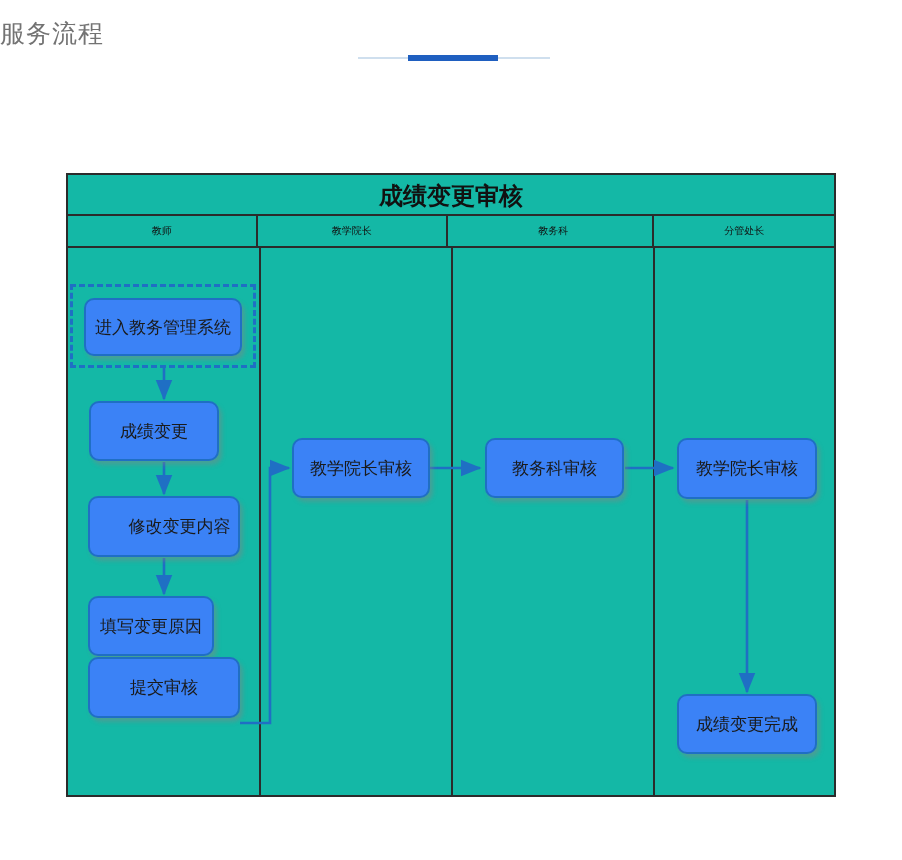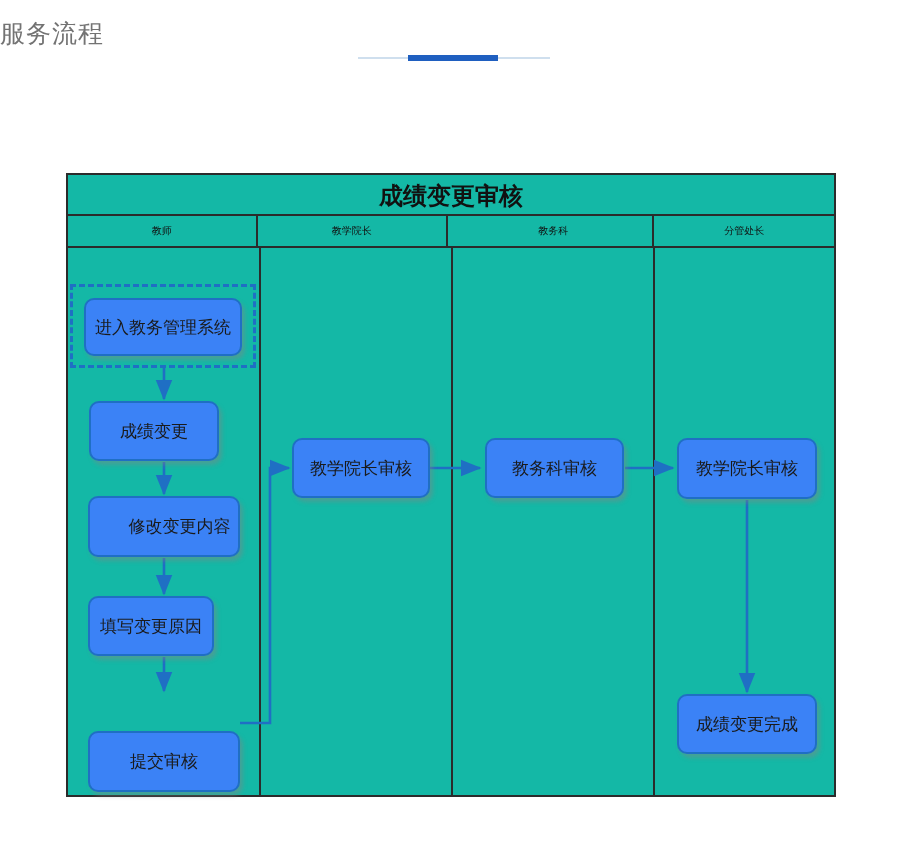--- a/index.html
+++ b/index.html
@@ -197,21 +197,21 @@
 <div class="selection-box" style="left:70px; top:284px; width:186px; height:84px;"></div>
 
 <div class="node" style="left:84px; top:298px; width:158px; height:58px;">进入教务管理系统</div>
 
 <div class="node" style="left:89px; top:401px; width:130px; height:60px;">成绩变更</div>
 
 <div class="node" style="left:88px; top:496px; width:152px; height:61px;padding-left:31px;">修改变更内容</div>
 
 <div class="node" style="left:88px; top:596px; width:126px; height:60px;">填写变更原因</div>
 
-<div class="node" style="left:88px; top:731px; width:152px; height:61px;">提交审核</div>
+<div class="node" style="left:88px; top:657px; width:152px; height:61px;">提交审核</div>
 
 <div class="node" style="left:292px; top:438px; width:138px; height:60px;">教学院长审核</div>
 
 <div class="node" style="left:485px; top:438px; width:139px; height:60px;">教务科审核</div>
 
 <div class="node" style="left:677px; top:438px; width:140px; height:61px;">教学院长审核</div>
 
 <div class="node" style="left:677px; top:694px; width:140px; height:60px;text-align:right;">成绩变更完成</div>
 
 </body></html>

